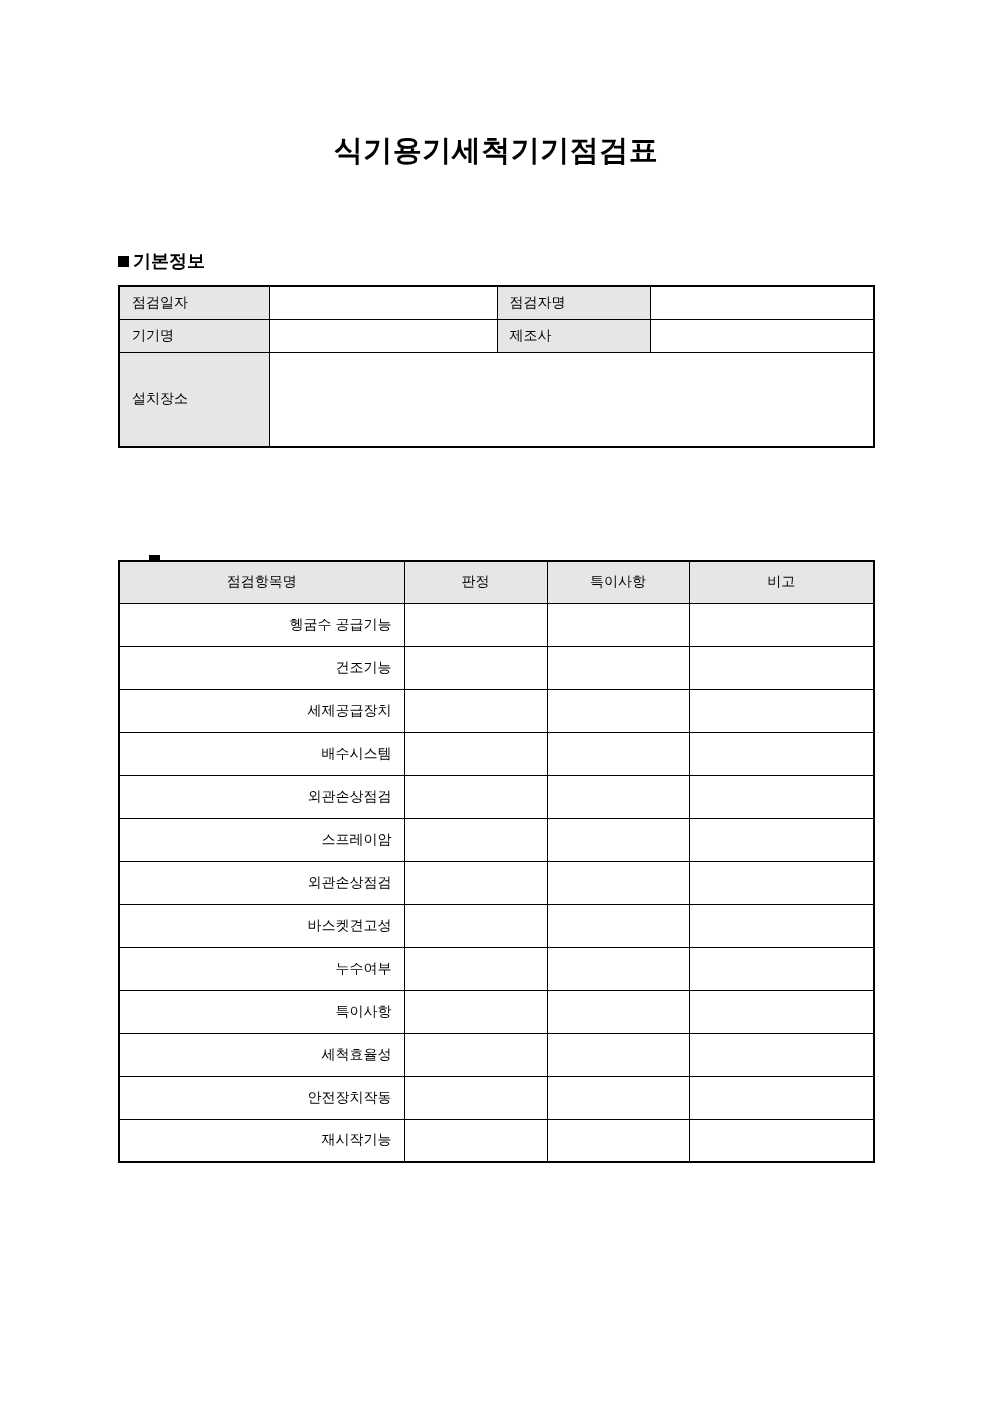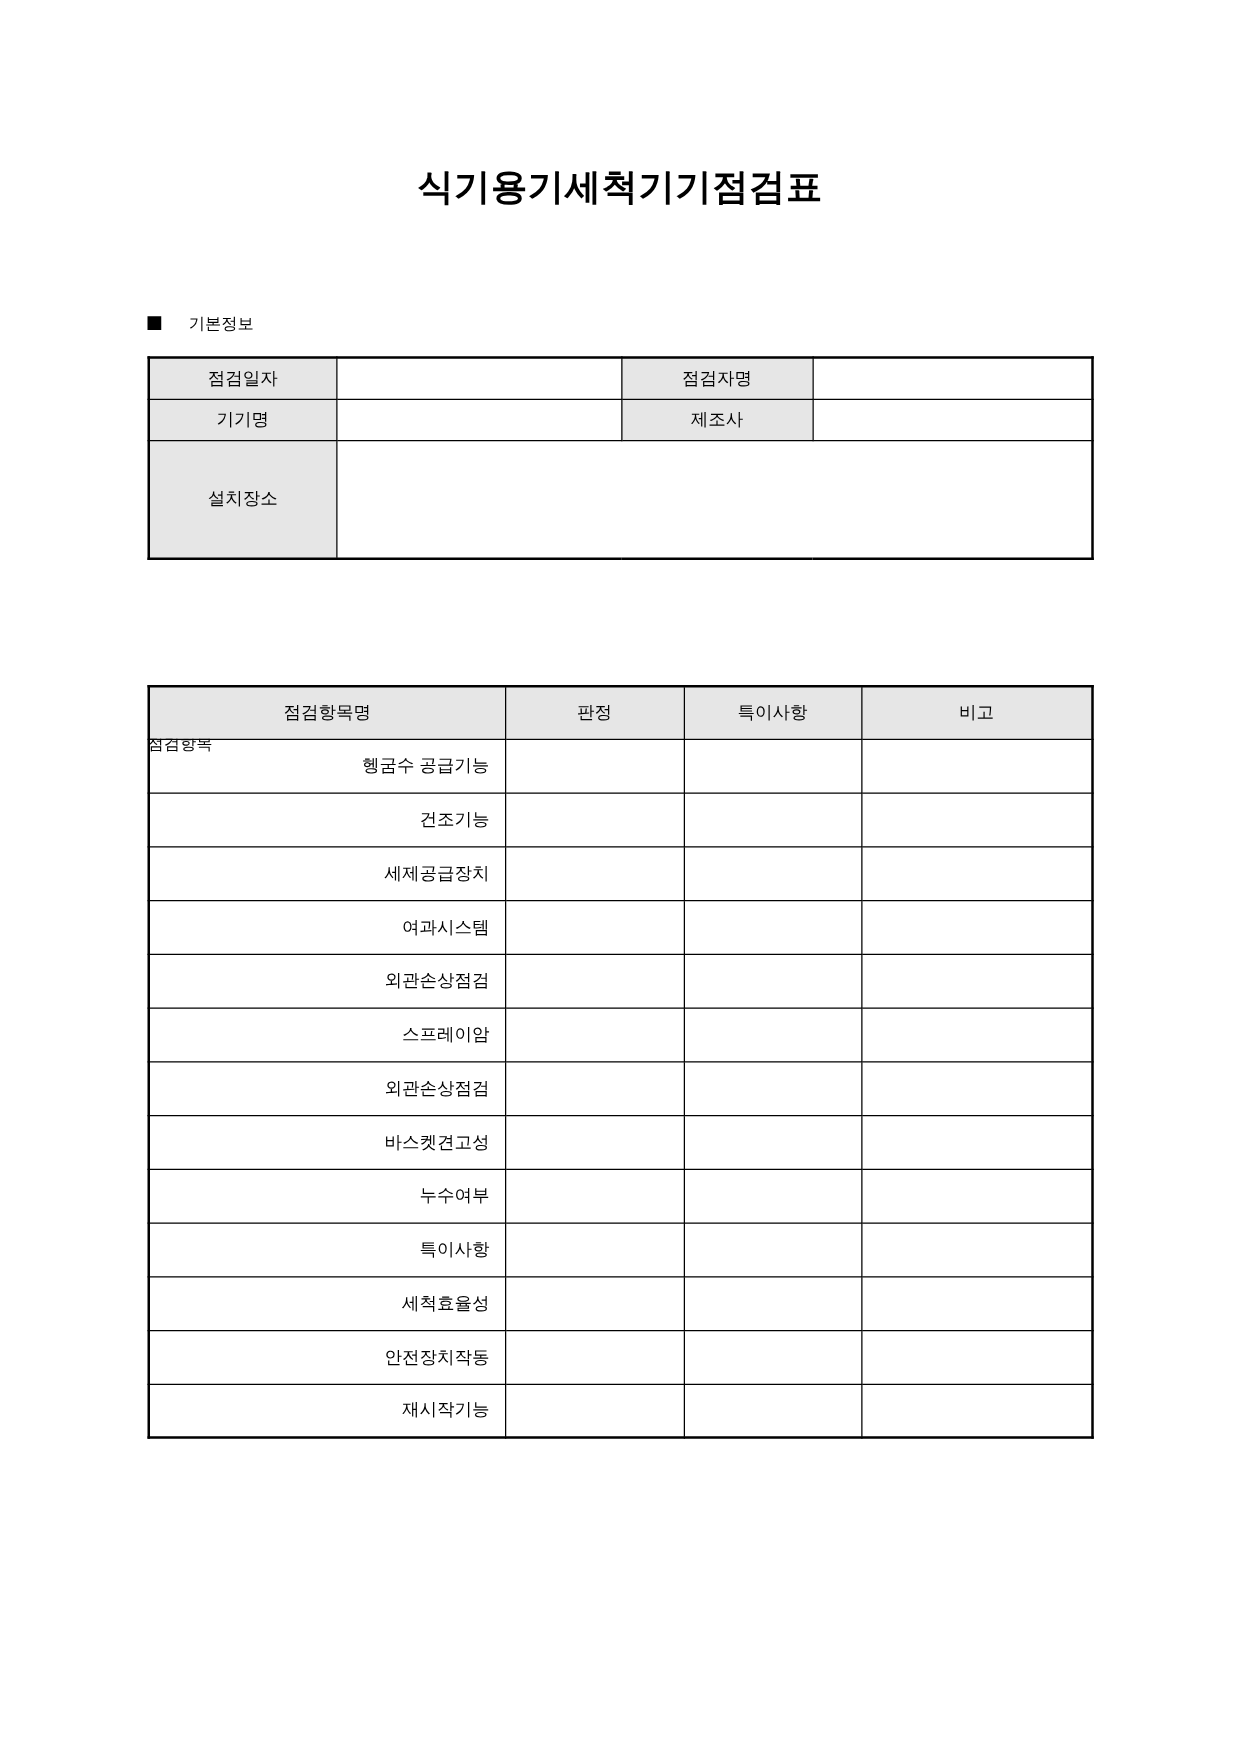--- a/index.html
+++ b/index.html
@@ -30,25 +30,25 @@
     font-size: 29px;
     font-weight: bold;
     letter-spacing: 0.5px;
     line-height: 1.2;
   }
 
   
   .section-heading {
     position: absolute;
     left: 118px;
-    font-size: 13px;
-    font-weight: normal;
+    font-size: 18px;
+    font-weight: bold;
     display: flex;
     align-items: center;
-    gap: 22px;
+    gap: 4px;
     line-height: 1;
   }
   .bullet-square {
     display: inline-block;
     width: 11px;
     height: 11px;
     background: #000000;
     flex: 0 0 auto;
   }
   #heading-basic { top: 252px; }
@@ -65,39 +65,38 @@
   table.form-table td,
   table.form-table th {
     border: 1px solid #000000;
     padding: 0 12px;
     font-size: 14px;
     font-weight: normal;
     vertical-align: middle;
   }
   .cell-label {
     background: #e6e6e6;
-    text-align: center;
     font-family: Liberation Serif, serif;
   }
   .cell-value {
     background: #ffffff;
     text-align: left;
   }
   .cell-head {
     background: #e6e6e6;
     text-align: center;
   }
 
   
   #table-basic { top: 285px; width: 755px; }
   #table-basic tr { height: 33px; }
   #table-basic tr.tall-row { height: 95px; }
 
   
-  #table-items { top: 548px; width: 755px; }
+  #table-items { top: 560px; width: 755px; }
   #table-items tr { height: 43px; }
   #table-items tr.header-row { height: 42px; }
   #table-items td.item-name { text-align: right; }
   #table-items td.blank-cell { background: #ffffff; }
 </style>
 </head>
 <body>
 
 <div class="page">
 
@@ -169,21 +168,21 @@
           <td class="blank-cell"></td>
           <td class="blank-cell"></td>
         </tr>
         <tr>
           <td class="item-name">세제공급장치</td>
           <td class="blank-cell"></td>
           <td class="blank-cell"></td>
           <td class="blank-cell"></td>
         </tr>
         <tr>
-          <td class="item-name">여과시스템</td>
+          <td class="item-name">배수시스템</td>
           <td class="blank-cell"></td>
           <td class="blank-cell"></td>
           <td class="blank-cell"></td>
         </tr>
         <tr>
           <td class="item-name">외관손상점검</td>
           <td class="blank-cell"></td>
           <td class="blank-cell"></td>
           <td class="blank-cell"></td>
         </tr>

